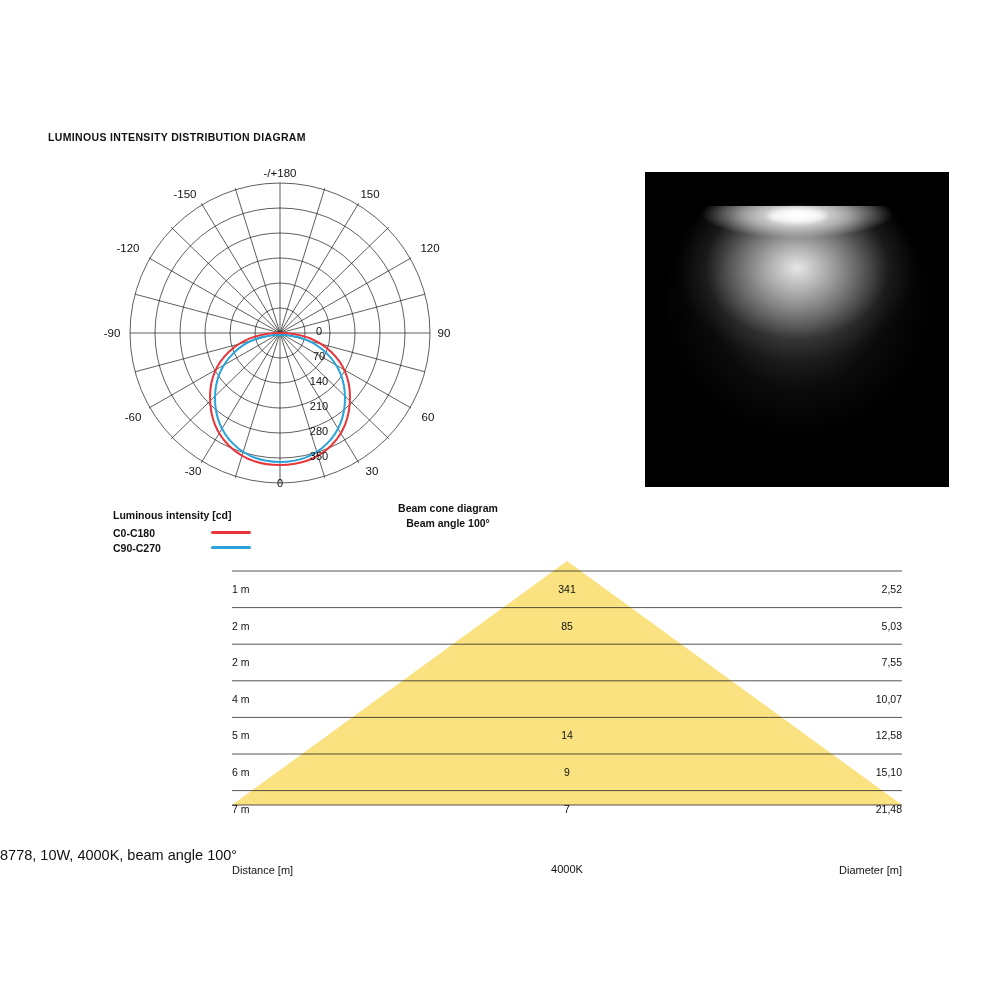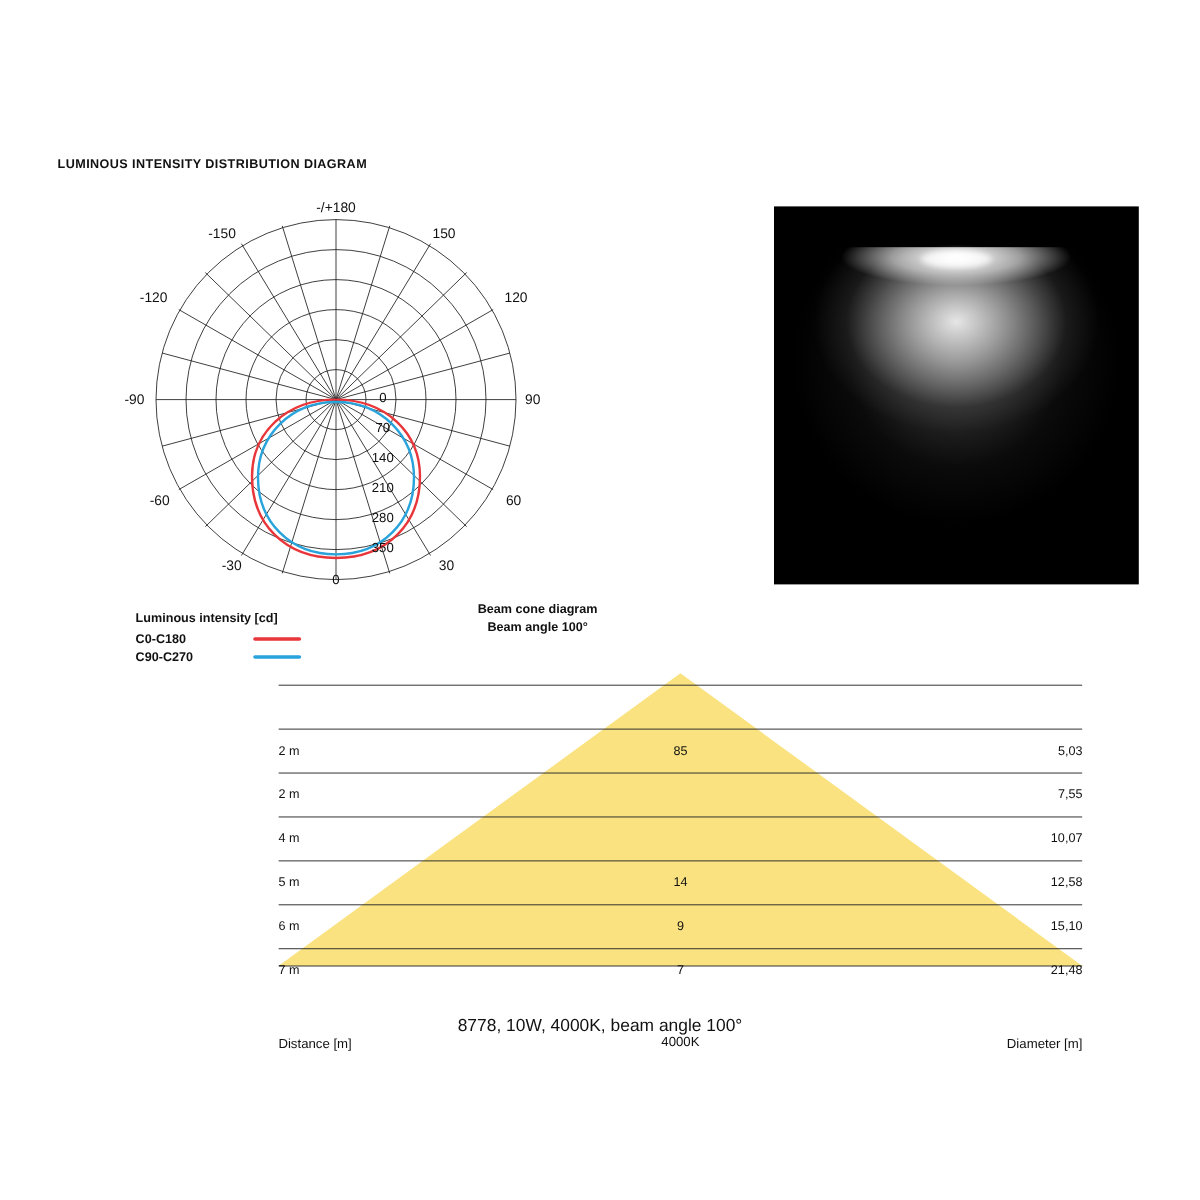--- a/index.html
+++ b/index.html
@@ -160,21 +160,21 @@
     position: absolute; left: 0; width: 670px; text-align: center; top: 0;
     line-height: 11px;
   }
   #cone-footer .f-right { position: absolute; right: 0; top: 0; }
 
   #caption {
     position: absolute;
     left: 0;
     top: 847px;
     width: 1000px;
-    text-align: center;
+    text-align: left;
     font-size: 14.5px;
     color: #111;
   }
 </style>
 </head>
 <body>
 
 <div id="page-title">LUMINOUS INTENSITY DISTRIBUTION DIAGRAM</div>
 
 <div id="polar-wrap">
@@ -270,20 +270,25 @@
       <line x1="0" y1="46.6" x2="670" y2="46.6"></line>
       <line x1="0" y1="83.2" x2="670" y2="83.2"></line>
       <line x1="0" y1="119.8" x2="670" y2="119.8"></line>
       <line x1="0" y1="156.4" x2="670" y2="156.4"></line>
       <line x1="0" y1="193" x2="670" y2="193"></line>
       <line x1="0" y1="229.6" x2="670" y2="229.6"></line>
       <line x1="0" y1="244" x2="670" y2="244"></line>
     </g>
   </svg>
 
+  <div class="cone-row" style="top:10px;">
+    <span class="dist">1 m</span>
+    <span class="lux">341</span>
+    <span class="diam">2,52</span>
+  </div>
   <div class="cone-row" style="top:46.6px;">
     <span class="dist">2 m</span>
     <span class="lux">85</span>
     <span class="diam">5,03</span>
   </div>
   <div class="cone-row" style="top:83.2px;">
     <span class="dist">2 m</span>
     <span class="diam">7,55</span>
   </div>
   <div class="cone-row" style="top:119.8px;">

